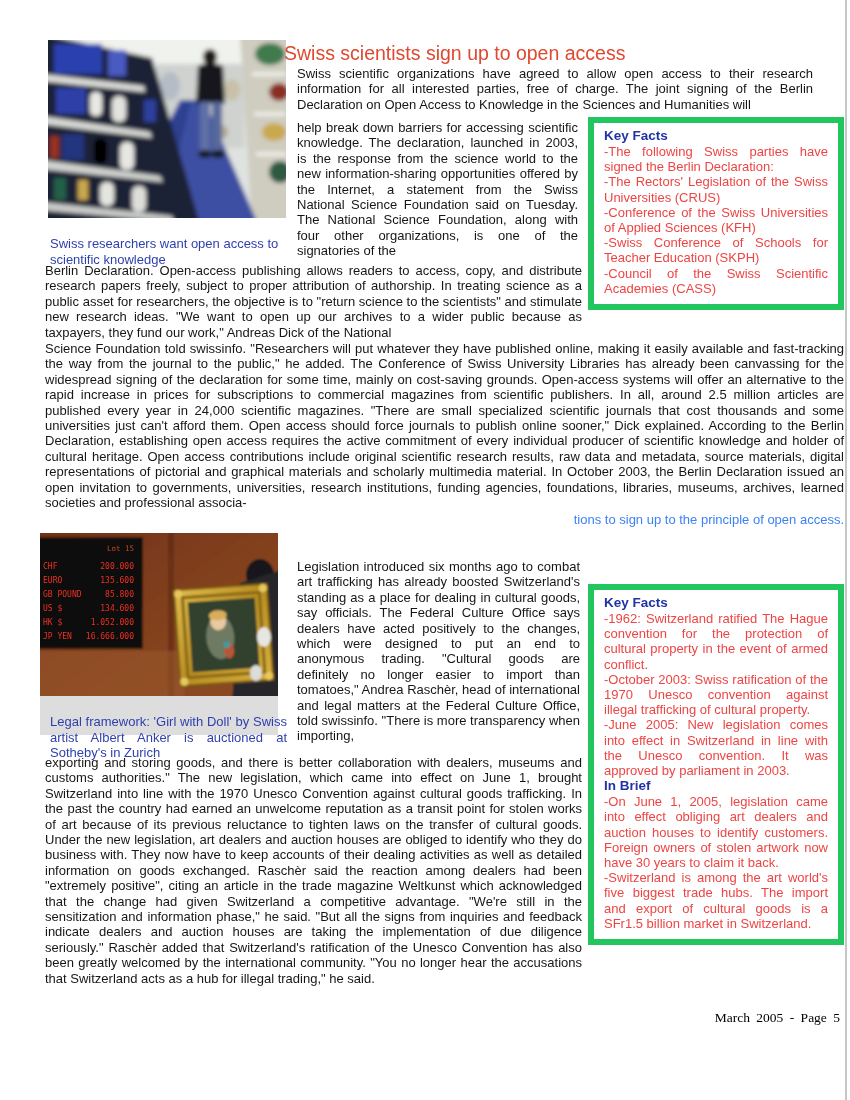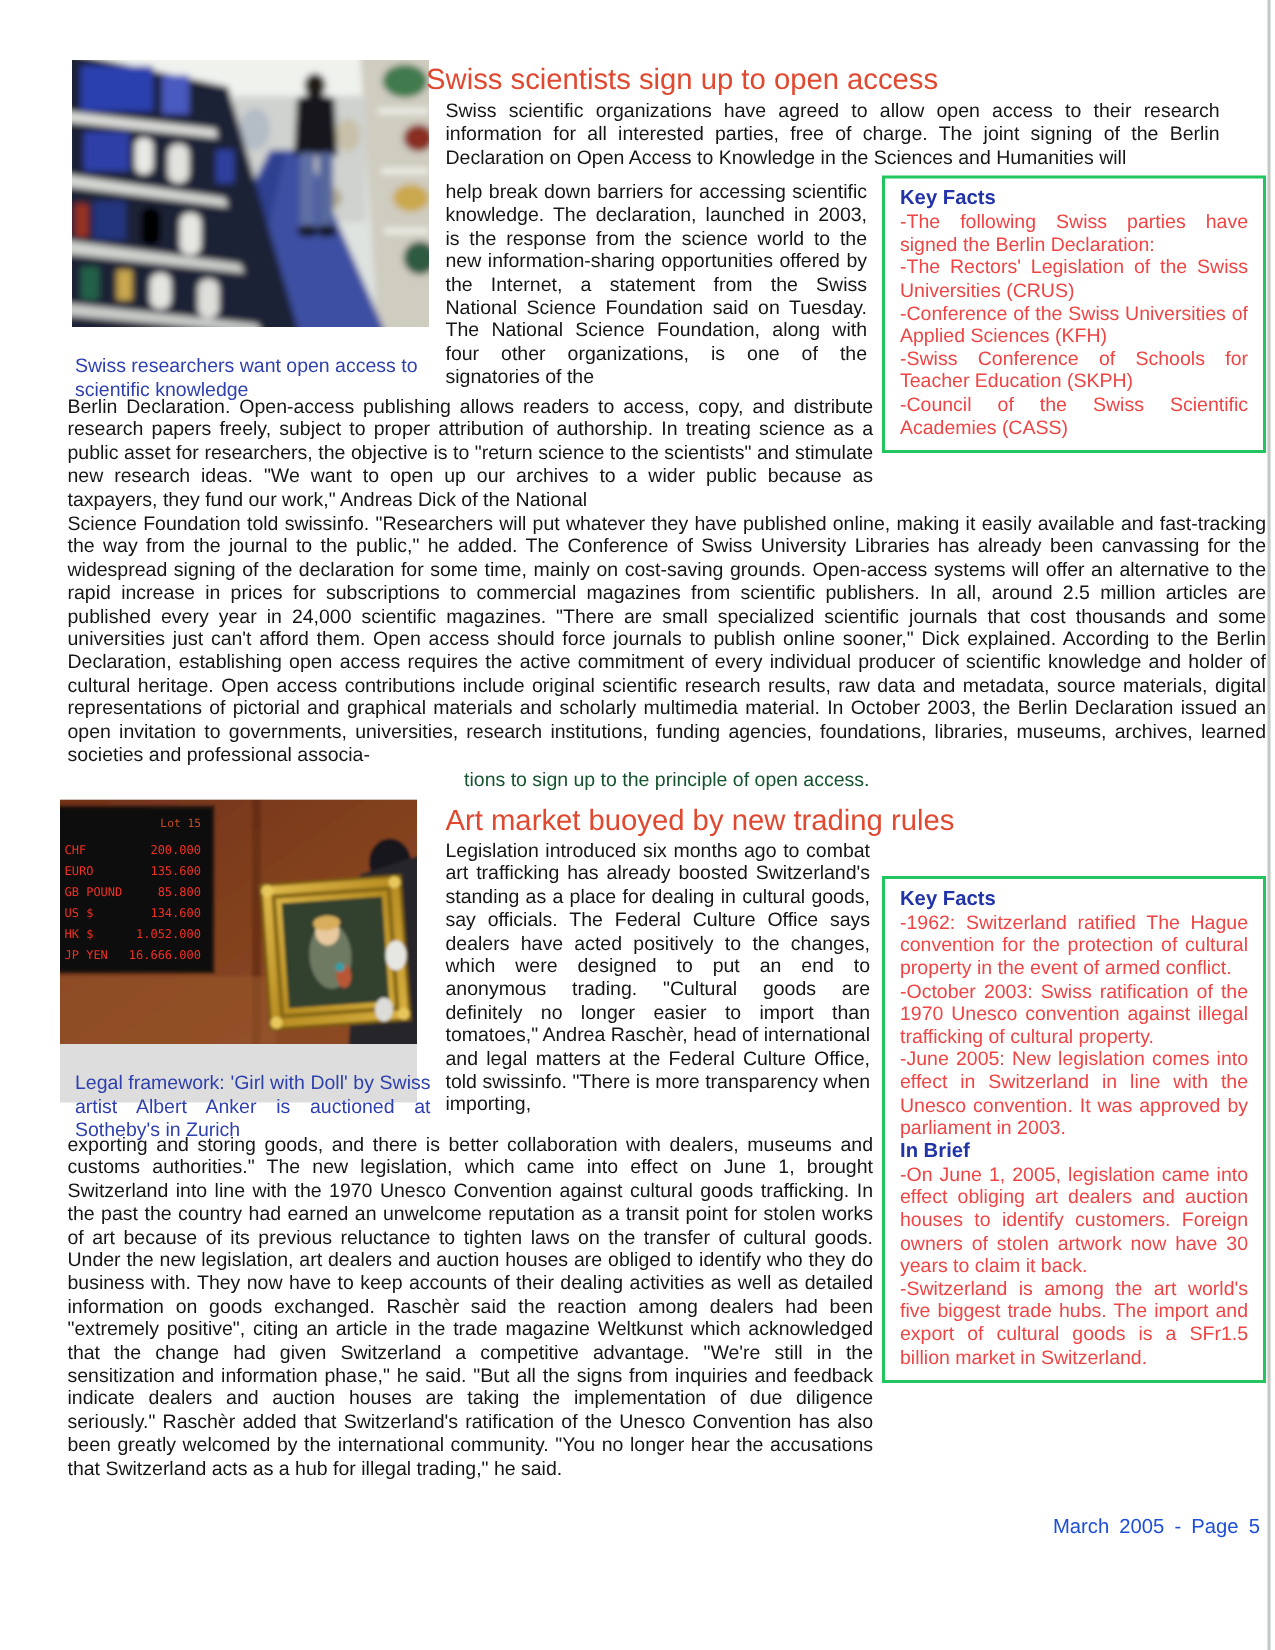--- a/index.html
+++ b/index.html
@@ -2,28 +2,28 @@
 <html><head>
 <meta charset="utf-8">
 <style>
   html,body{margin:0;padding:0;background:#9a9a9a;}
   .page{position:relative;width:850px;height:1100px;margin:0 auto;background:#ffffff;
         font-family:"Liberation Sans","DejaVu Sans",sans-serif;overflow:hidden;}
   .body-text{position:absolute;font-size:13px;line-height:15.4px;text-align:justify;color:#161616;}
   .headline{position:absolute;font-size:19.5px;font-weight:400;color:#e0482f;white-space:nowrap;}
   .caption{position:absolute;font-size:13px;line-height:15.6px;color:#2e3fae;margin-top:12px;}
   .caption.just{text-align:justify;}
-  .kf{position:absolute;width:256px;box-sizing:border-box;border:2px solid #22c55e;background:#fff;
+  .kf{position:absolute;width:256px;box-sizing:border-box;border:6px solid #22c55e;background:#fff;
       padding:5px 10px 8px 10px;}
   .kf .kf-h{font-size:13.5px;font-weight:bold;color:#2233a8;margin:0 0 1px 0;}
   .kf .itm{font-size:13px;line-height:15.2px;text-align:justify;color:#ef4444;}
   .photo{position:absolute;overflow:hidden;background:#ddd;}
   .photo svg{display:block;}
-  .closing{position:absolute;font-size:13px;color:#14532d;text-align:center;}
-  .footer{position:absolute;font-size:13.5px;color:#1d4ed8;text-align:right;word-spacing:3px;}
+  .closing{position:absolute;font-size:13px;color:#3b82f6;text-align:right;}
+  .footer{position:absolute;font-size:13.5px;color:#000000;text-align:right;word-spacing:3px;font-family:Liberation Serif, serif;}
   .scan-edge{position:absolute;left:845px;top:0;width:2px;height:1100px;background:#c2c9c4;}
 </style>
 </head>
 <body>
 
 <div class="page">
 
   <div class="photo" style="left:48px;top:40px;width:238px;height:178px;">
     <svg viewBox="0 0 238 178" width="238" height="178">
       <defs>
@@ -162,21 +162,20 @@
         <text x="94" y="78" text-anchor="end">134.600</text>
         <text x="3" y="92">HK $</text>
         <text x="94" y="92" text-anchor="end">1.052.000</text>
         <text x="3" y="106">JP YEN</text>
         <text x="94" y="106" text-anchor="end">16.666.000</text>
       </g>
     </svg>
   </div>
   <div class="caption just" style="left:50px;top:702px;width:237px;">Legal framework: 'Girl with Doll' by Swiss artist Albert Anker is auctioned at Sotheby's in Zurich</div>
 
-  <div class="headline" style="left:297px;top:536px;">Art market buoyed by new trading rules</div>
   <div class="body-text" style="left:297px;top:559px;width:283px;">Legislation introduced six months ago to combat art trafficking has already boosted Switzerland's standing as a place for dealing in cultural goods, say officials. The Federal Culture Office says dealers have acted positively to the changes, which were designed to put an end to anonymous trading. "Cultural goods are definitely no longer easier to import than tomatoes," Andrea Raschèr, head of international and legal matters at the Federal Culture Office, told swissinfo. "There is more transparency when importing,</div>
   <div class="body-text" style="left:45px;top:755px;width:537px;">exporting and storing goods, and there is better collaboration with dealers, museums and customs authorities." The new legislation, which came into effect on June 1, brought Switzerland into line with the 1970 Unesco Convention against cultural goods trafficking. In the past the country had earned an unwelcome reputation as a transit point for stolen works of art because of its previous reluctance to tighten laws on the transfer of cultural goods. Under the new legislation, art dealers and auction houses are obliged to identify who they do business with. They now have to keep accounts of their dealing activities as well as detailed information on goods exchanged. Raschèr said the reaction among dealers had been "extremely positive", citing an article in the trade magazine Weltkunst which acknowledged that the change had given Switzerland a competitive advantage. "We're still in the sensitization and information phase," he said. "But all the signs from inquiries and feedback indicate dealers and auction houses are taking the implementation of due diligence seriously." Raschèr added that Switzerland's ratification of the Unesco Convention has also been greatly welcomed by the international community. "You no longer hear the accusations that Switzerland acts as a hub for illegal trading," he said.</div>
 
   <div class="kf" style="left:588px;top:584px;">
     <div class="kf-h">Key Facts</div>
     <div class="itm">-1962: Switzerland ratified The Hague convention for the protection of cultural property in the event of armed conflict.</div>
     <div class="itm">-October 2003: Swiss ratification of the 1970 Unesco convention against illegal trafficking of cultural property.</div>
     <div class="itm">-June 2005: New legislation comes into effect in Switzerland in line with the Unesco convention. It was approved by parliament in 2003.</div>
     <div class="kf-h">In Brief</div>
     <div class="itm">-On June 1, 2005, legislation came into effect obliging art dealers and auction houses to identify customers. Foreign owners of stolen artwork now have 30 years to claim it back.</div>

